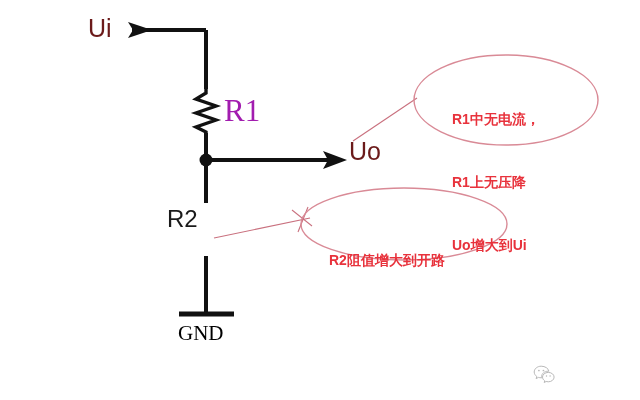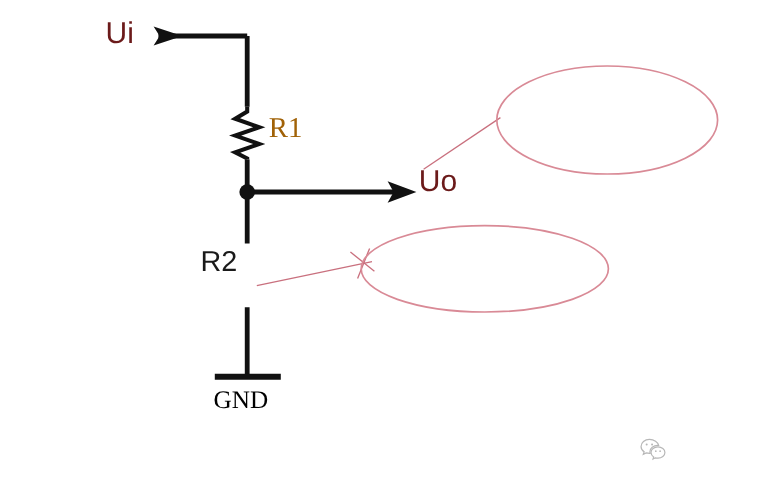--- a/index.html
+++ b/index.html
@@ -40,23 +40,23 @@
     font-weight: 400;
     letter-spacing: 0px;
   }
   #label-ui { left: 52px; top: 16px; }
   #label-uo { left: 313px; top: 139px; }
 
   
   #label-r1 {
     left: 188px;
     top: 95px;
-    color: #a16207;
+    color: #a21caf;
     font-family: "Liberation Serif", serif;
-    font-size: 24px;
+    font-size: 31px;
   }
   #label-r2 {
     left: 131px;
     top: 207px;
     color: #1a1a1a;
     font-family: "Liberation Sans", sans-serif;
     font-size: 24px;
     text-align: right;
   }
   #label-gnd {
@@ -155,21 +155,29 @@
   <div class="lbl terminal-label" id="label-ui">Ui</div>
 
   <div class="lbl terminal-label" id="label-uo">Uo</div>
 
   <div class="lbl" id="label-r1">R1</div>
 
   <div class="lbl" id="label-r2">R2</div>
 
   <div class="lbl" id="label-gnd">GND</div>
 
+  <div class="lbl annotation-text" id="annotation-1-text">
+    <div>R1中无电流，</div>
+    <div>R1上无压降</div>
+    <div>Uo增大到Ui</div>
+  </div>
 
+  <div class="lbl annotation-text" id="annotation-2-text">
+    <div>R2阻值增大到开路</div>
+  </div>
 
   <div id="watermark">
     <svg width="22" height="19" viewBox="0 0 22 19">
       <path d="M8.2 1.2C4.3 1.2 1.2 3.8 1.2 7c0 1.8 1 3.4 2.6 4.5l-0.7 2.1 2.4-1.2c0.8 0.2 1.7 0.4 2.7 0.4 0.2 0 0.4 0 0.6 0 -0.1-0.4-0.2-0.8-0.2-1.3 0-2.9 2.9-5.3 6.5-5.3 0.3 0 0.5 0 0.8 0C15.3 3.3 12.1 1.2 8.2 1.2z" fill="none" stroke="#555555" stroke-width="1"></path>
       <circle cx="5.9" cy="5.5" r="0.85" fill="#555555"></circle>
       <circle cx="10.4" cy="5.5" r="0.85" fill="#555555"></circle>
       <path d="M15.3 7.4c-3.2 0-5.8 2.1-5.8 4.7 0 1.5 0.9 2.8 2.2 3.7l-0.5 1.7 1.9-1c0.7 0.2 1.4 0.3 2.2 0.3 3.2 0 5.8-2.1 5.8-4.7S18.5 7.4 15.3 7.4z" fill="none" stroke="#555555" stroke-width="1"></path>
       <circle cx="13.5" cy="11.0" r="0.7" fill="#555555"></circle>
       <circle cx="17.1" cy="11.0" r="0.7" fill="#555555"></circle>
     </svg>

